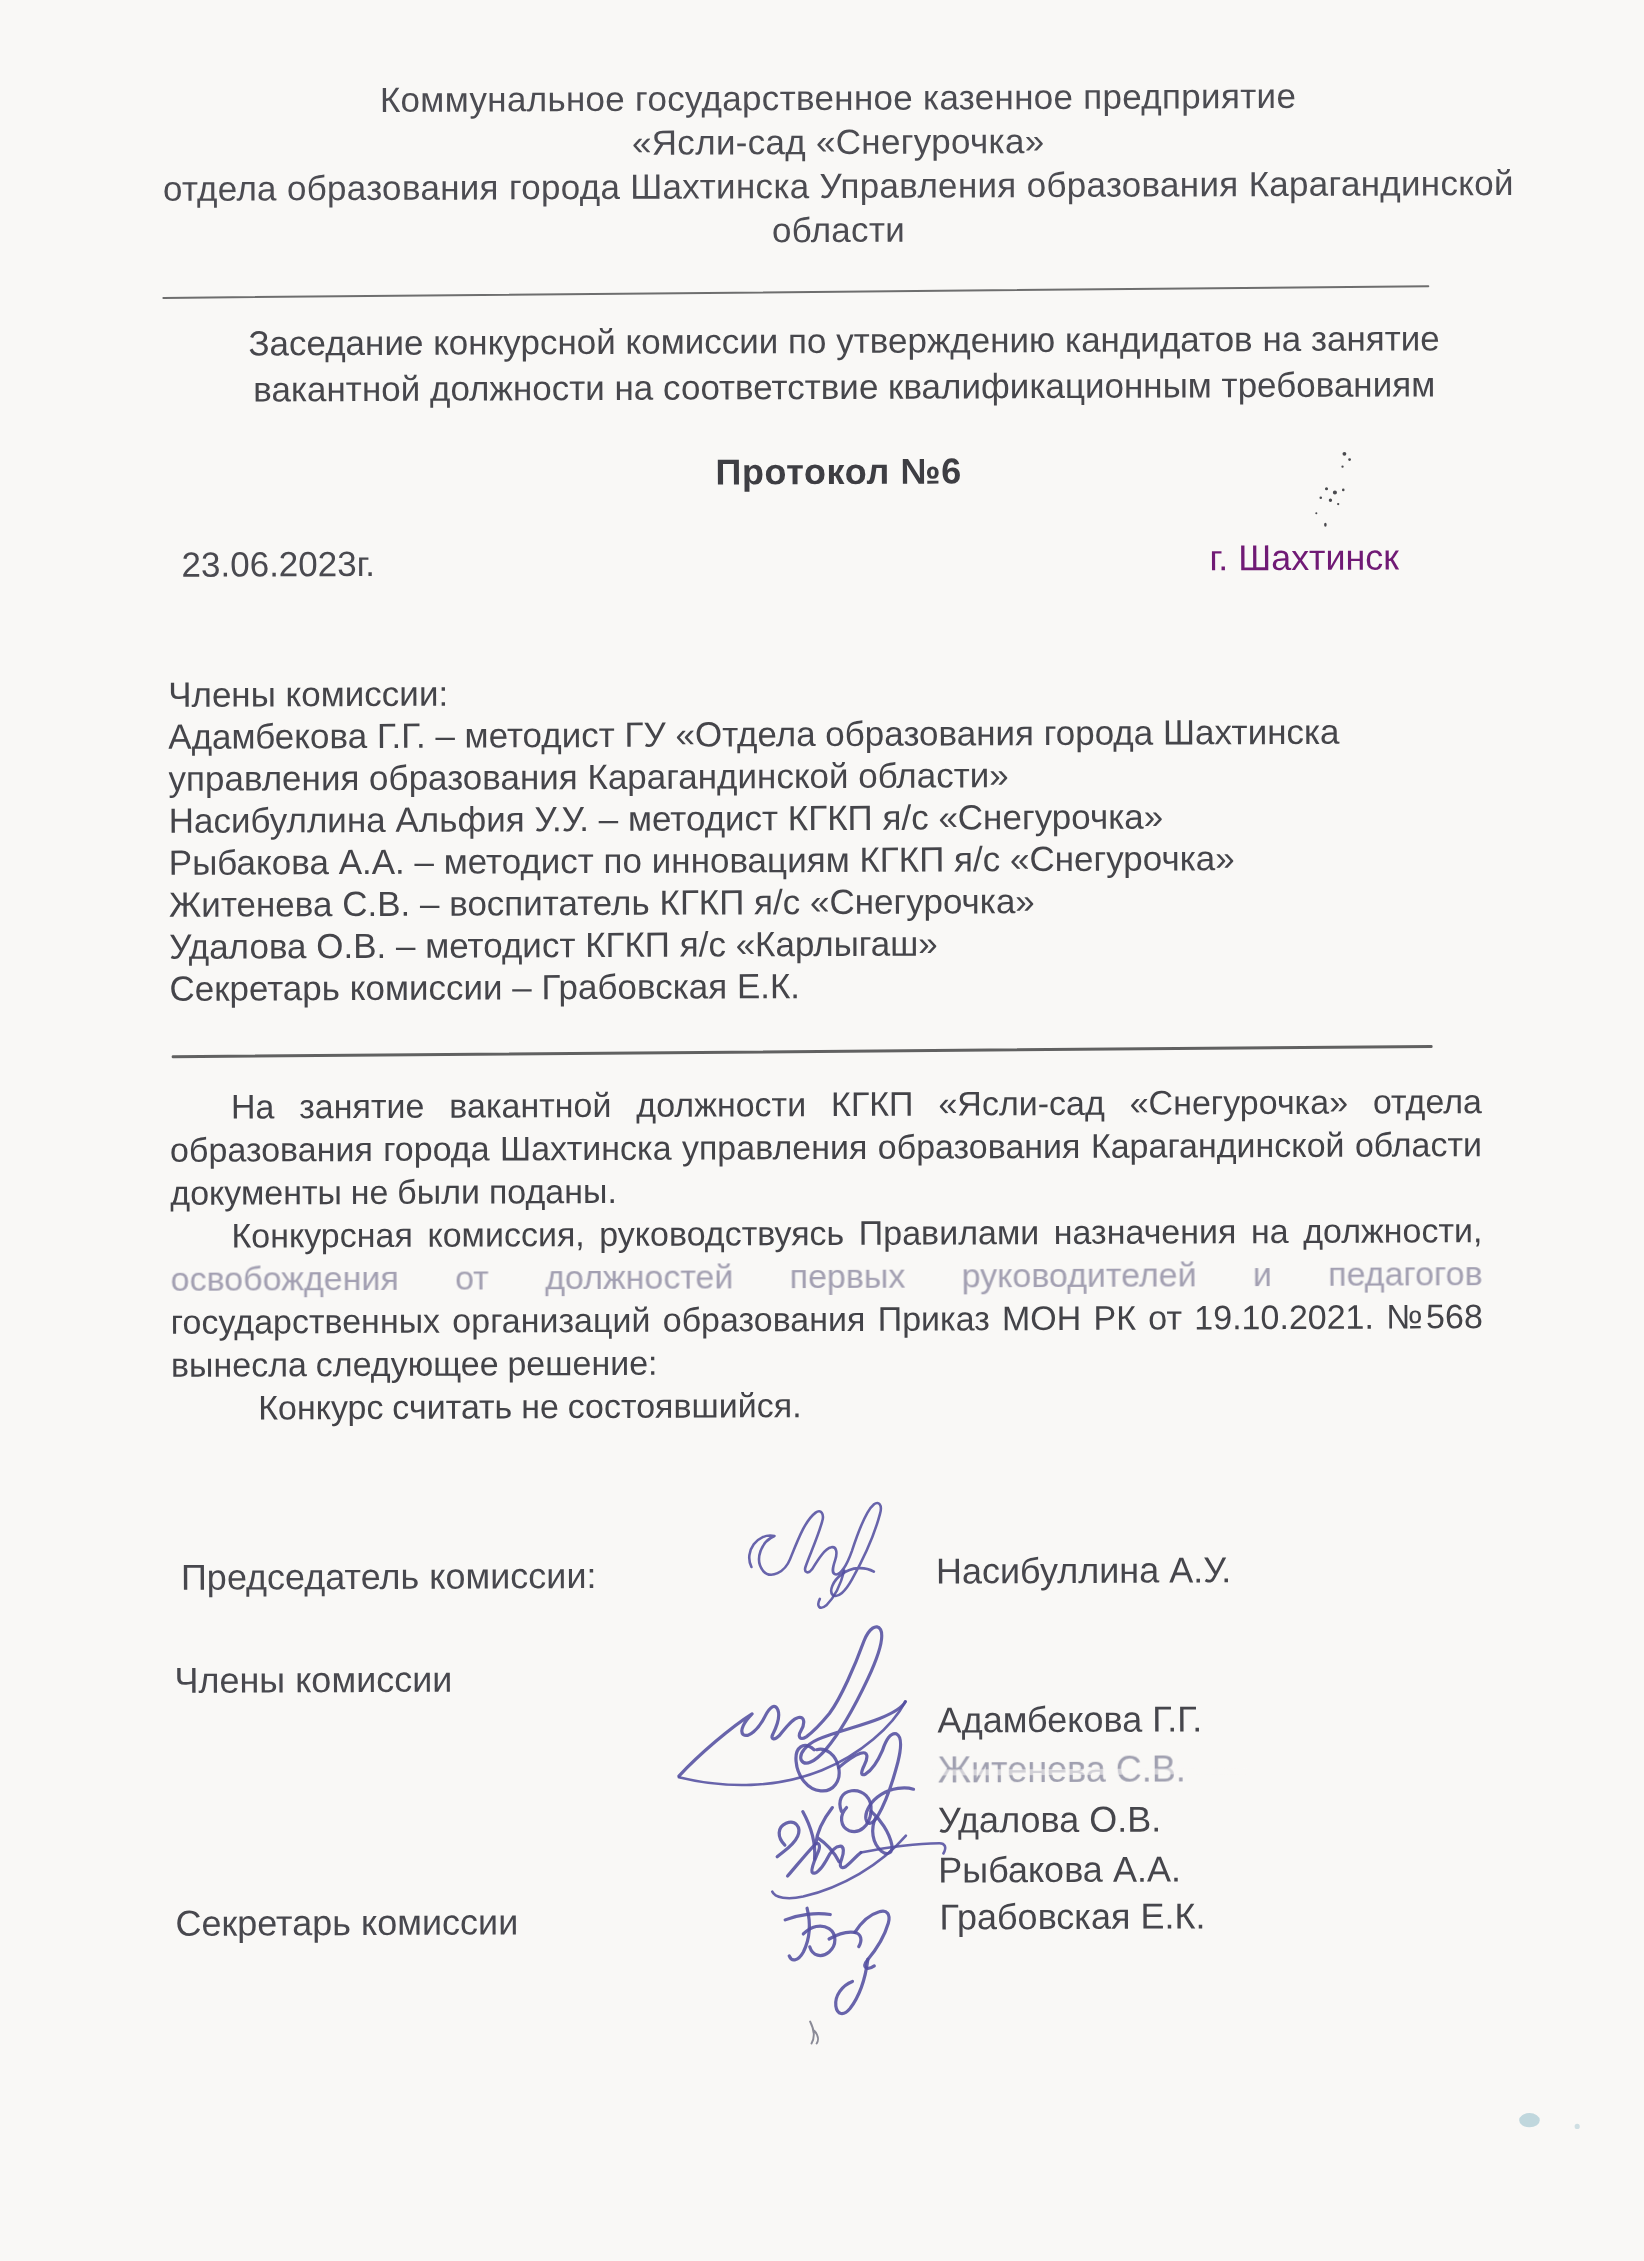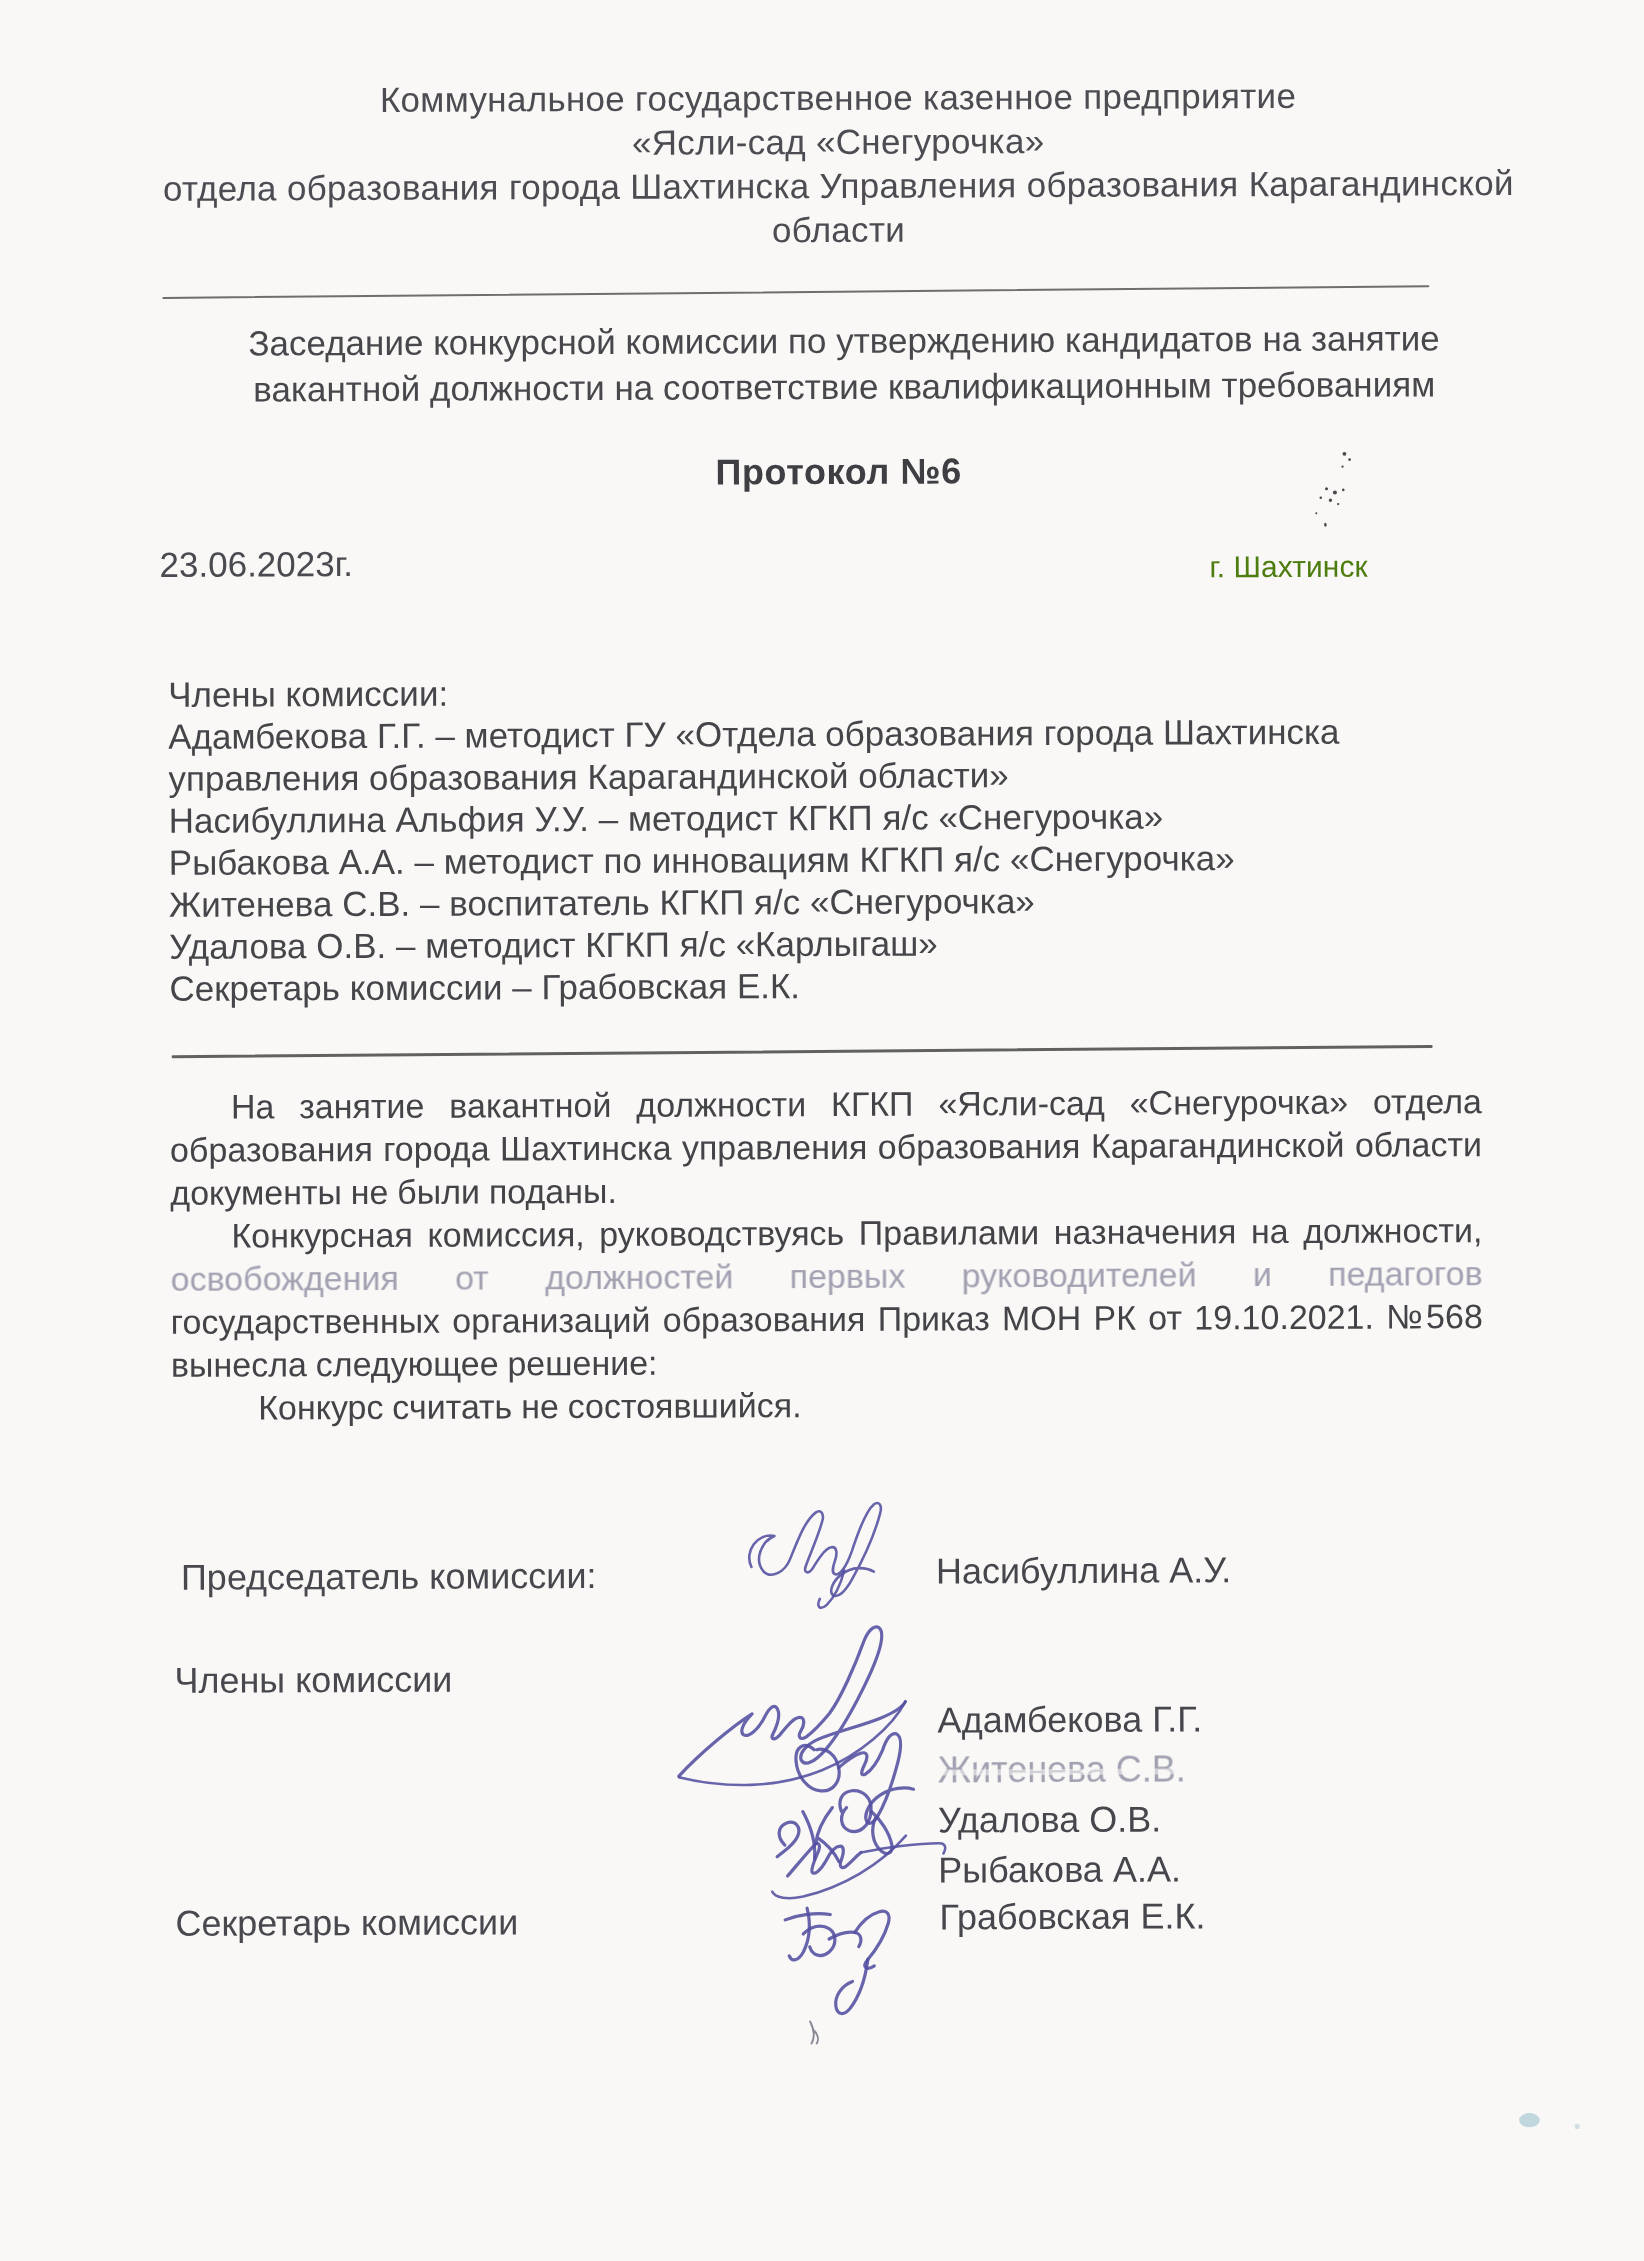--- a/index.html
+++ b/index.html
@@ -10,22 +10,22 @@
     overflow:hidden;
     font-family:Liberation Sans, sans-serif;
     color:#46464b;
   }
   .sheet{position:absolute;inset:0;transform:rotate(-0.25deg);transform-origin:50% 40%;}
   .abs{position:absolute;}
   .center{text-align:center;}
   .org-header{top:76px;left:39px;right:0;font-size:35px;line-height:44px;color:#4c4c52;letter-spacing:0.3px;}
   .meeting-title{top:318px;left:49px;right:0;font-size:35px;line-height:46px;color:#47474c;}
   .protocol-title{top:451px;left:37px;right:0;font-size:36px;font-weight:bold;color:#3e3e43;letter-spacing:0.6px;}
-  .date-label{top:544px;left:161px;font-size:35px;line-height:1;color:#4a4a50;}
-  .city-label{top:554px;left:1211px;font-size:30px;line-height:1;color:#4d7c0f;}
+  .date-label{top:544px;left:183px;font-size:35px;line-height:1;color:#4a4a50;}
+  .city-label{top:542px;left:1211px;font-size:36px;line-height:1;color:#701a75;}
   .commission{top:671px;left:169px;width:1314px;font-size:35px;line-height:42px;color:#45454a;}
   .commission div{height:42px;overflow:hidden;white-space:nowrap;}
   .hrule{height:1.9px;background:#6e6e6e;border-radius:1.3px;}
   .hrule1{top:291px;left:165px;width:1267px;transform:rotate(-0.28deg);}
   .hrule2{top:1050px;left:171px;width:1261px;height:2.6px;background:#616161;transform:rotate(-0.22deg);}
   .body-text{top:1083px;left:169px;width:1312px;font-size:34px;color:#434348;}
   .bline{height:43px;line-height:43px;overflow:hidden;word-spacing:-0.6px;}
   .jline{text-align:justify;text-align-last:justify;}
   .indent1{text-indent:61px;}
   .indent2{text-indent:87px;}

